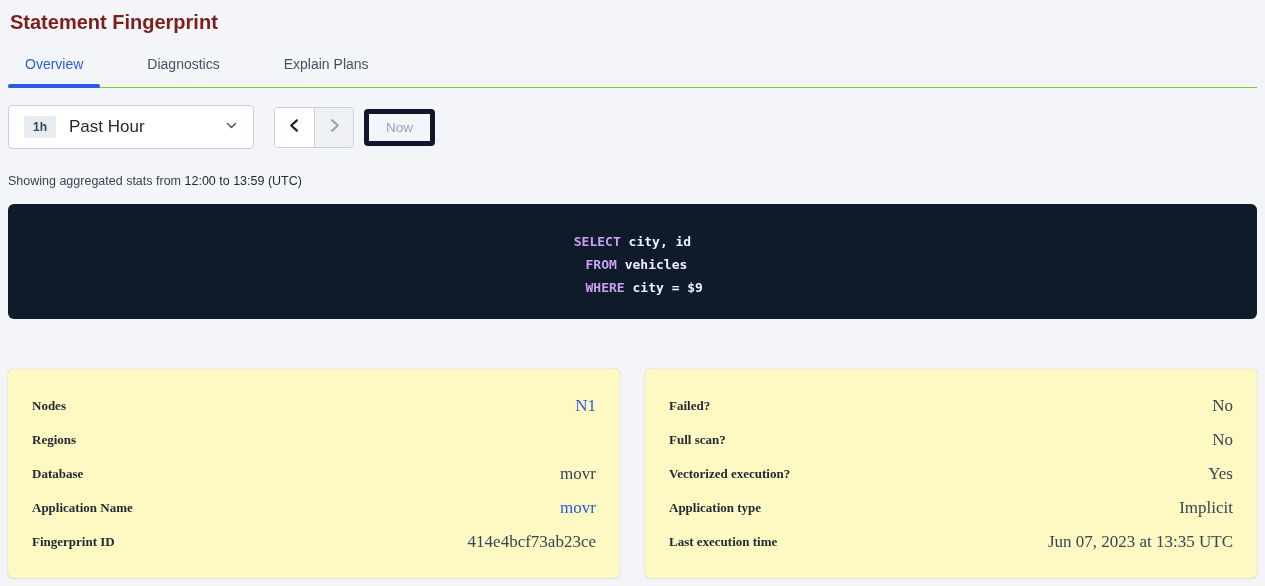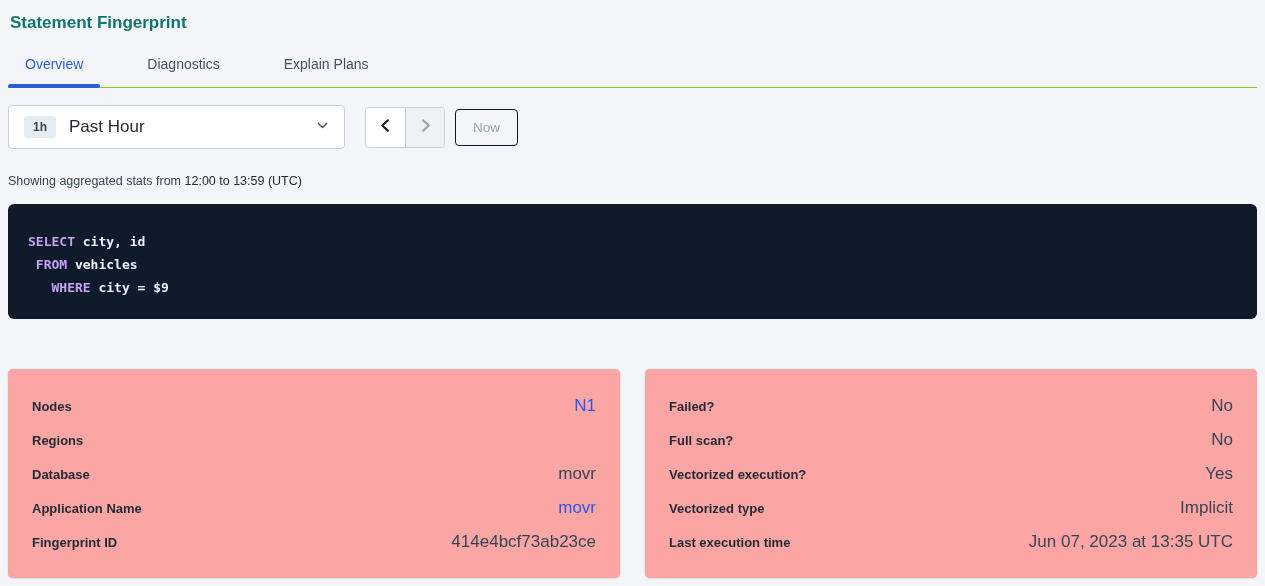--- a/index.html
+++ b/index.html
@@ -8,23 +8,23 @@
     width: 1265px; height: 586px;
     background: #f3f5f9;
     font-family: "Liberation Sans", sans-serif;
     color: #242a35;
     overflow: hidden;
   }
   .page { padding: 0 8px; }
 
   
   .page-title {
-    font-size: 17px; font-weight: 700;
+    font-size: 20px; font-weight: 700;
     margin: 12px 2px 0 2px; line-height: 21px;
-    color: #0f766e;
+    color: #7f1d1d;
   }
 
   
   .tabs {
     display: flex; align-items: flex-end;
     border-bottom: 1px solid #84cc16;
     margin-top: 22px;
   }
   .tab {
     position: relative;
@@ -36,21 +36,21 @@
   }
   .tab.active { color: #2b5ce2; }
   .tab.active::after {
     content: ""; position: absolute; left: 0; right: 0; bottom: -1px;
     height: 4px; background: #2b5ce2; border-radius: 2.5px;
   }
 
   
   .controls { display: flex; align-items: center; margin-top: 17px; }
   .time-dropdown {
-    width: 337px; height: 44px;
+    width: 246px; height: 44px;
     background: #fff; border: 1px solid #c9d0dc; border-radius: 4px;
     display: flex; align-items: center; padding: 15px 15px;
     cursor: pointer;
   }
   .time-badge {
     background: #e7ebf2; color: #394455;
     font-weight: 700; font-size: 12px;
     padding: 5px 9px; border-radius: 3px; line-height: 12px;
   }
   .time-label { margin-left: 13px; font-size: 17px; color: #242a35; flex: 1; }
@@ -60,51 +60,52 @@
     overflow: hidden; height: 41px; background: #fff;
   }
   .arrow-btn {
     width: 39px; height: 100%;
     display: flex; align-items: center; justify-content: center;
     background: #fff; border: none; padding: 0; cursor: pointer;
   }
   .arrow-btn.disabled { background: #eef0f4; border-left: 1px solid #c9d0dc; cursor: default; }
   .now-btn {
     margin-left: 10px; height: 37px; padding: 0 17px;
-    border: 1px solid #0f172a; border-radius: 4px;
+    border: 5px solid #0f172a; border-radius: 4px;
     background: transparent; color: #9ba3b2;
     font-size: 13.5px; font-family: inherit; cursor: default;
   }
 
   
   .stats-line { margin-top: 25px; font-size: 12.5px; color: #394455; }
   .stats-line .bold { font-weight: 400; color: #242a35; }
 
   
   .sql-box {
     margin-top: 16px;
     background: #0f1a2b;
     border-radius: 6px;
     padding: 26px 20px 30px 20px;
     height: 115px;
+    text-align: center;
   }
   .sql-line {
     font-family: "DejaVu Sans Mono", "Liberation Mono", monospace;
     font-size: 13px; font-weight: 700; line-height: 23px;
     color: #eef0fb; white-space: pre;
   }
   .sql-line .kw { color: #c7a2f2; }
 
   
   .cards { display: flex; gap: 25px; margin-top: 50px; }
   .card {
     flex: 1 1 0;
-    background: #fca5a5; border-radius: 5px;
+    background: #fef9c3; border-radius: 5px;
     box-shadow: 0 0 1px rgba(67,90,111,0.45), 0 1px 2px rgba(67,90,111,0.08);
-    padding: 20px 24px; height: 209px;
+    padding: 20px 24px; height: 209px; font-family: Liberation Serif, serif;
   }
   .row { display: flex; justify-content: space-between; align-items: center; height: 34px; }
   .row-label { font-size: 13px; font-weight: 700; color: #242a35; }
   .row-value { font-size: 17px; color: #394455; }
   .row-value.link { color: #2b57e8; cursor: pointer; }
 </style>
 </head>
 <body>
 
 <div class="page">
@@ -188,21 +189,21 @@
       </div>
       <div class="row">
         <span class="row-label">Full scan?</span>
         <span class="row-value">No</span>
       </div>
       <div class="row">
         <span class="row-label">Vectorized execution?</span>
         <span class="row-value">Yes</span>
       </div>
       <div class="row">
-        <span class="row-label">Vectorized type</span>
+        <span class="row-label">Application type</span>
         <span class="row-value">Implicit</span>
       </div>
       <div class="row">
         <span class="row-label">Last execution time</span>
         <span class="row-value">Jun 07, 2023 at 13:35 UTC</span>
       </div>
     </div>
 
   </div>
 </div>

